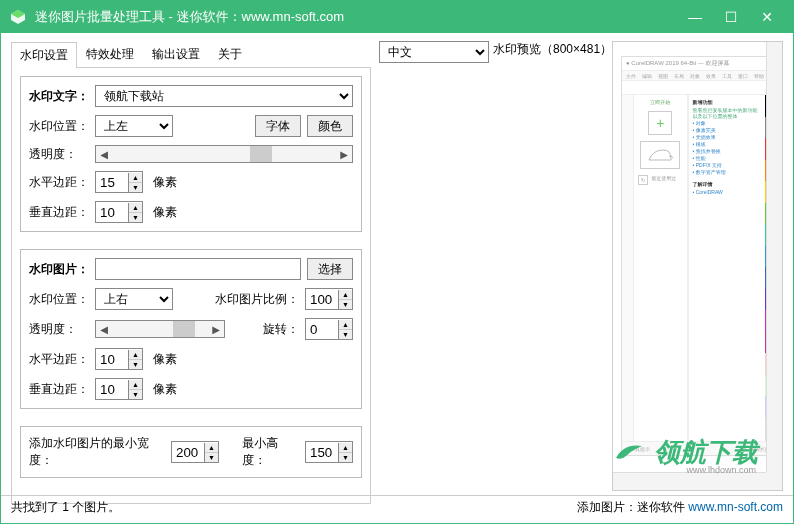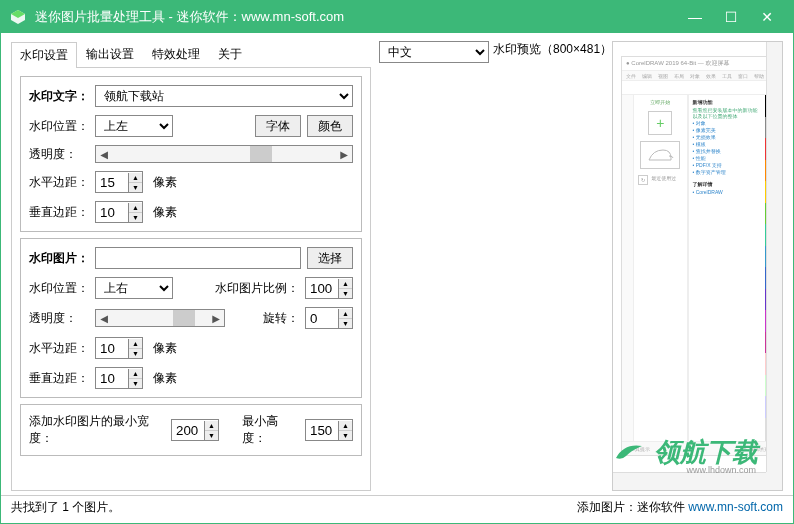--- a/index.html
+++ b/index.html
@@ -61,21 +61,21 @@
 .pv-dialog .df .redbar { background: #e33; height: 5px; width: 60px; margin: 3px 0; border-radius: 2px; }
 .pv-dialog .df .ok { float: right; border: 1px solid #ccc; padding: 1px 6px; font-size: 5px; margin-top: 4px; }
 .pv-status { height: 14px; border-top: 1px solid #eee; font-size: 5px; color: #aaa; padding: 0 4px; display: flex; align-items: center; }
 .scroll-v { position: absolute; right: 0; top: 0; bottom: 18px; width: 16px; background: #f4f4f4; border-left: 1px solid #ddd; }
 .scroll-h { position: absolute; left: 0; right: 16px; bottom: 0; height: 18px; background: #f4f4f4; border-top: 1px solid #ddd; }
 .scroll-corner { position: absolute; right: 0; bottom: 0; width: 16px; height: 18px; background: #f4f4f4; }
 .watermark-brand { position: absolute; right: 24px; bottom: 20px; font-size: 26px; font-weight: bold; color: #3cb878; font-style: italic; display: flex; align-items: center; gap: 10px; }
 .watermark-brand .sub { font-size: 9px; color: #999; font-style: normal; position: absolute; right: 2px; top: 30px; font-weight: normal; }
 .statusbar { height: 24px; border-top: 1px solid #ccc; display: flex; align-items: center; padding: 0 10px; font-size: 12px; justify-content: space-between; }
 .statusbar a { color: #06a; text-decoration: none; }
-fieldset { border: 1px solid #bbb; padding: 8px; margin-bottom: 6px; }
+fieldset { border: 1px solid #bbb; padding: 8px; margin-bottom: 17px; }
 </style>
 </head>
 <body>
 
 <div class="titlebar">
   <div class="logo">
     <svg width="16" height="16" viewBox="0 0 16 16">
         <polygon points="8,1 15,5 15,11 8,15 1,11 1,5" fill="#fff" opacity=".9"></polygon>
         <polygon points="8,1 15,5 8,9 1,5" fill="#6d6"></polygon>
       </svg>
@@ -85,22 +85,22 @@
     <div class="winbtn">―</div>
     <div class="winbtn">☐</div>
     <div class="winbtn">✕</div>
   </div>
 </div>
 
 <div class="content">
   <div class="left">
     <div class="tabs">
       <div class="tab active">水印设置</div>
+      <div class="tab">特效处理</div>
       <div class="tab">输出设置</div>
-      <div class="tab">特效处理</div>
       <div class="tab">关于</div>
     </div>
     <div class="panel">
 
       <fieldset>
         <div class="row">
           <span class="label bold">水印文字：</span>
           <select class="combo-lg"><option>领航下载站</option></select>
         </div>
         <div class="row">

